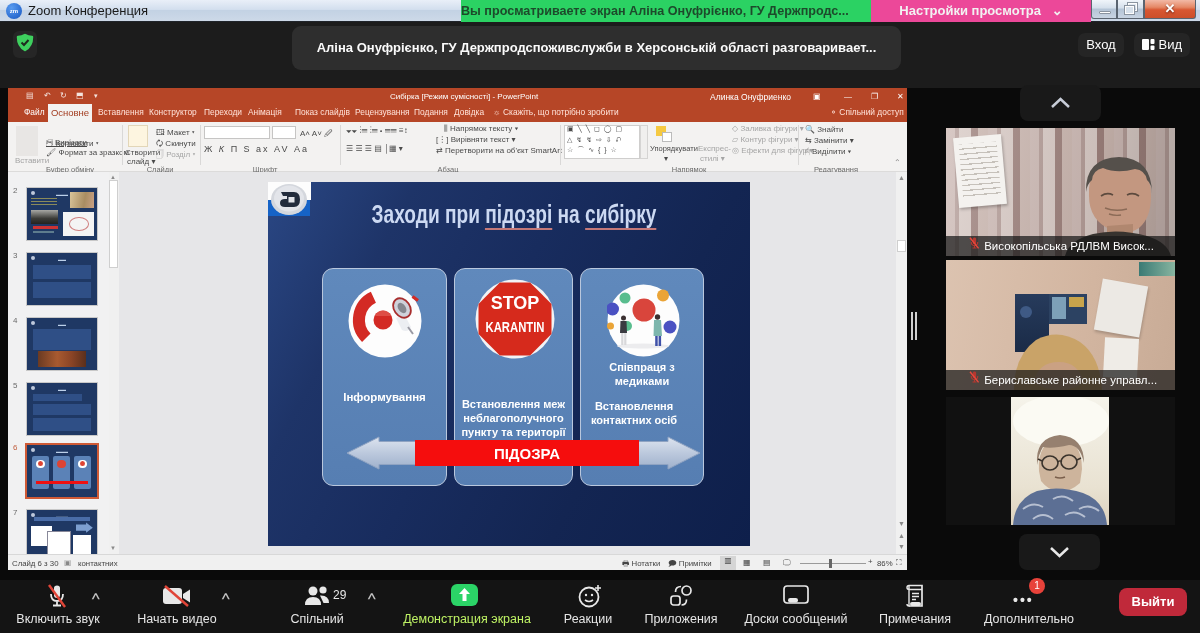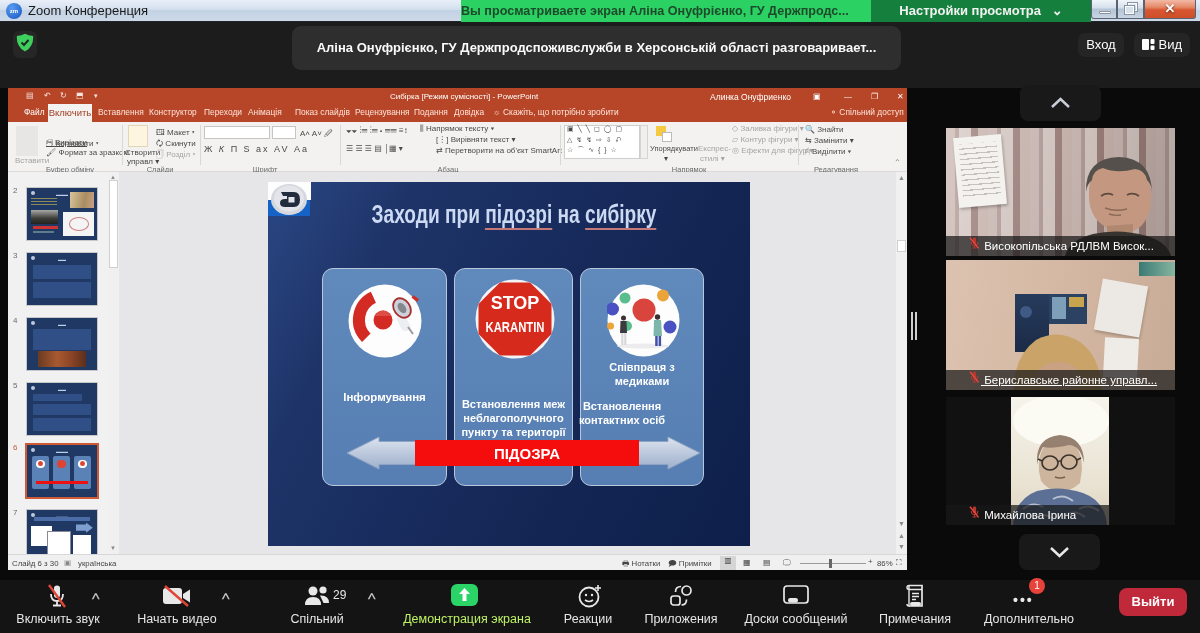--- a/index.html
+++ b/index.html
@@ -11,21 +11,21 @@
   
   #titlebar { left:0; top:0; width:1200px; height:22px;
     background:linear-gradient(#e9eff8 0%, #d3dfee 45%, #c3d2e4 50%, #cdd9e8 100%);
     border-bottom:1px solid #20242a; }
   #zicon { left:6px; top:3px; width:16px; height:16px; border-radius:50%;
     background:radial-gradient(circle at 35% 30%, #5a9cf0, #2a6bd0 70%, #1d53ad);
     color:#fff; font-size:6px; font-weight:bold; text-align:center; line-height:16px; }
   #ztitle { left:28px; top:3px; font-size:13px; color:#1a1a1a; }
   #greenban { left:461px; top:0; width:410px; height:22px; background:#2bd263;
     color:#1d4a2b; font-weight:bold; font-size:12.6px; text-align:left; line-height:22px; }
-  #viewset { left:871px; top:0; width:220px; height:22px; background:#15803d;
+  #viewset { left:871px; top:0; width:220px; height:22px; background:#ec4899;
     color:#f2f2f2; font-weight:bold; font-size:13px; text-align:center; line-height:22px; }
   .winbtn { top:0; height:19px; border:1px solid #5a6470; border-top:none;
     background:linear-gradient(#f0f5fa 0%, #d4dfeb 45%, #b4c4d6 50%, #c8d4e2 100%); }
   #wmin { left:1091px; width:26px; border-bottom-left-radius:3px; }
   #wmax { left:1117px; width:27px; }
   #wclose { left:1144px; width:52px; border-bottom-right-radius:3px;
     background:linear-gradient(#f2b9a6 0%, #e58866 40%, #d85732 55%, #cc4f2a 100%); }
 
   
   #zoomtop { left:0; top:22px; width:1200px; height:66px; background:#1c1c1c; }
@@ -139,21 +139,21 @@
       <span class="qat" style="left:86px; font-size:7px; top:4px;">▾</span>
       <span class="t" style="left:382px; font-size:8px;">Сибірка [Режим сумісності]  -  PowerPoint</span>
       <span class="t" style="left:702px; font-size:8.5px;">Алинка Онуфриенко</span>
       <span class="t" style="left:805px; font-size:8px;">▣</span>
       <span class="t" style="left:836px; font-size:8px;">—</span>
       <span class="t" style="left:863px; font-size:8px;">❐</span>
       <span class="t" style="left:889px; font-size:8px;">✕</span>
     </div>
     <div id="ppt-menu" class="abs">
       <span class="mtab" style="left:16px; color:#fff;">Файл</span>
-      <span id="tab-osn" class="abs">Включить</span>
+      <span id="tab-osn" class="abs">Основне</span>
       <span class="mtab" style="left:90px;">Вставлення</span>
       <span class="mtab" style="left:141px;">Конструктор</span>
       <span class="mtab" style="left:196px;">Переходи</span>
       <span class="mtab" style="left:240px;">Анімація</span>
       <span class="mtab" style="left:287px;">Показ слайдів</span>
       <span class="mtab" style="left:347px;">Рецензування</span>
       <span class="mtab" style="left:406px;">Подання</span>
       <span class="mtab" style="left:446px;">Довідка</span>
       <span class="mtab" style="left:485px;">☼ Скажіть, що потрібно зробити</span>
       <span class="mtab" style="left:822px;">⚬ Спільний доступ</span>
@@ -163,37 +163,37 @@
       <div class="abs" style="left:8px; top:4px; width:22px; height:30px; background:#e8e6e4;"></div>
       <div class="rtext rgray" style="left:7px; top:34px;">Вставити</div>
       <div class="rtext" style="left:38px; top:16px;text-decoration:underline;">✂ Вирізати</div>
       <div class="rtext" style="left:38px; top:15px;">🗇 Копіювати  ▾</div>
       <div class="rtext" style="left:38px; top:26px;">🖌 Формат за зразком</div>
       <div class="rlabel" style="left:22px;">Буфер обміну</div>
       <div class="rsep" style="left:114px;"></div>
 
       <div class="abs" style="left:120px; top:3px; width:20px; height:22px; background:#fdf5e0; border:1px solid #e2d6b8;"></div>
       <div class="rtext" style="left:117px; top:26px;">Створити</div>
-      <div class="rtext" style="left:119px; top:35px;">управл ▾</div>
+      <div class="rtext" style="left:119px; top:35px;">слайд ▾</div>
       <div class="rtext" style="left:148px; top:4px;">🖽 Макет ▾</div>
       <div class="rtext" style="left:148px; top:15px;">🗘 Скинути</div>
       <div class="rtext rgray" style="left:148px; top:26px;">🗍 Розділ ▾</div>
       <div class="rlabel" style="left:112px;">Слайди</div>
       <div class="rsep" style="left:192px;"></div>
 
       <div class="combo" style="left:196px; top:4px; width:66px;"></div>
       <div class="combo" style="left:264px; top:4px; width:24px;"></div>
       <div class="rtext" style="left:292px; top:5px;">A˄ A˅ 🖉</div>
       <div class="rtext" style="left:196px; top:22px; font-size:9px; letter-spacing:2px;">Ж <i>К</i> П S ах AV Аа</div>
       <div class="rlabel" style="left:217px;">Шрифт</div>
       <div class="rsep" style="left:332px;"></div>
 
       <div class="rtext" style="left:338px; top:4px;">🞃🞃 ⋮☰ ⋮☰ 🞄 ☰☰ ≡↕</div>
       <div class="rtext" style="left:338px; top:22px;">☰ ☰ ☰ ▤ │▦ ▾</div>
-      <div class="rtext" style="left:412px; top:2px;">⫼ Напрямок тексту ▾</div>
+      <div class="rtext" style="left:436px; top:2px;">⫼ Напрямок тексту ▾</div>
       <div class="rtext" style="left:428px; top:13px;">[⋮] Вирівняти текст ▾</div>
       <div class="rtext" style="left:428px; top:24px;">⇄ Перетворити на об'єкт SmartArt ▾</div>
       <div class="rlabel" style="left:400px;">Абзац</div>
       <div class="rsep" style="left:552px;"></div>
 
       <div class="abs" style="left:556px; top:3px; width:76px; height:34px; background:#fff; border:1px solid #cfcecd;"></div>
       <div class="rtext" style="left:559px; top:3px; font-size:7px; letter-spacing:1px;">▣ ╲ ╲ ◻ ◯ ▢</div>
       <div class="rtext" style="left:559px; top:13px; font-size:7px; letter-spacing:1px;">△ ↯ ↯ ⇨ ⇩ ⮏</div>
       <div class="rtext" style="left:559px; top:23px; font-size:7px; letter-spacing:1px;">☆ ⌒ ∿ { } ☆</div>
       <div class="abs" style="left:632px; top:3px; width:8px; height:34px; background:#f0efee; border:1px solid #d5d4d3;"></div>
@@ -341,40 +341,40 @@
           <rect x="17.2" y="49" width="2.2" height="12" fill="#d8d8da"></rect>
           <circle cx="50.5" cy="33" r="2.7" fill="#3c3132"></circle>
           <path d="M 47 36 L 54 36 L 55 52 L 46.5 52 Z" fill="#7db6ad"></path>
           <rect x="48.2" y="52" width="2.5" height="10" fill="#3f51a8"></rect>
           <rect x="51.6" y="52" width="2.5" height="10" fill="#3f51a8"></rect>
         </svg>
 
         <div class="ctext" style="left:54px; top:208px; width:125px; font-size:11.5px;">Інформування</div>
         <div class="ctext" style="left:184px; top:215px; width:123px;">Встановлення меж<br>неблагополучного<br>пункту та території</div>
         <div class="ctext" style="left:312px; top:178px; width:124px;">Співпраця з<br>медиками</div>
-        <div class="ctext" style="left:300px; top:217px; width:108px;">Встановлення<br>контактних осіб</div>
+        <div class="ctext" style="left:312px; top:217px; width:108px;">Встановлення<br>контактних осіб</div>
 
         <svg class="abs" style="left:70px; top:250px;" width="372" height="42" viewBox="0 0 372 42">
           <defs>
             <linearGradient id="arrg" x1="0" y1="0" x2="0" y2="1">
               <stop offset="0" stop-color="#dde4ef"></stop>
               <stop offset=".5" stop-color="#bcc9dd"></stop>
               <stop offset="1" stop-color="#9fb1cc"></stop>
             </linearGradient>
           </defs>
           <polygon points="9,21 41,5 41,9.5 330,9.5 330,5 362,21 330,37 330,32.5 41,32.5 41,37" fill="url(#arrg)" stroke="#8fa3c2" stroke-width="1"></polygon>
           <rect x="77" y="8" width="224" height="26" fill="#f50d0d"></rect>
           <text x="189" y="27" text-anchor="middle" font-family="Liberation Sans" font-size="15" font-weight="bold" fill="#fff">ПІДОЗРА</text>
         </svg>
       </div>
     </div>
     <div id="ppt-status" class="abs">
       <span class="abs" style="left:4px; top:4px;">Слайд 6 з 30</span>
       <span class="abs" style="left:56px; top:3px; color:#888; font-size:7.5px;">▣</span>
-      <span class="abs" style="left:70px; top:4px;">українська</span>
+      <span class="abs" style="left:70px; top:4px;">контактних</span>
       <span class="abs" style="left:614px; top:3px;">🖶 Нотатки</span>
       <span class="abs" style="left:660px; top:3px;">🗩 Примітки</span>
       <span class="abs" style="left:712px; top:1px; width:16px; height:14px; background:#d5d5d5; text-align:center;">▥</span>
       <span class="abs" style="left:735px; top:3px;">▦</span>
       <span class="abs" style="left:755px; top:3px;">▤</span>
       <span class="abs" style="left:775px; top:3px;">🖵</span>
       <span class="abs" style="left:792px; top:3px;">—</span>
       <span class="abs" style="left:797px; top:8px; width:61px; height:1px; background:#9a9a9a;"></span>
       <span class="abs" style="left:821px; top:4px; width:3px; height:9px; background:#666;"></span>
       <span class="abs" style="left:860px; top:2px;">+</span>
@@ -434,21 +434,21 @@
     </div>
     <div class="abs" style="left:152px; top:22px; width:46px; height:52px; background:#ece9e4; transform:rotate(10deg); box-shadow:1px 2px 3px rgba(0,0,0,.2);"></div>
     <div class="abs" style="left:158px; top:78px; width:34px; height:40px; background:#efece7; transform:rotate(3deg);"></div>
     <div class="abs" style="left:193px; top:2px; width:36px; height:14px; background:linear-gradient(90deg,#3a7a74,#88b5a0);"></div>
     <div class="abs" style="left:58px; top:64px; width:110px; height:66px;">
       <svg width="110" height="66" viewBox="0 0 110 66">
         <path d="M 10 66 Q 10 32 32 16 Q 54 4 76 18 Q 96 32 98 66 Z" fill="#c9a368"></path>
         <path d="M 30 58 Q 34 38 55 38 Q 74 38 80 58 Q 70 66 55 66 Q 40 66 30 58 Z" fill="#caa183"></path>
       </svg>
     </div>
-    <div class="namebar" style="width:252px;text-decoration:underline;">
+    <div class="namebar" style="width:252px;">
       <svg class="micoff" width="13" height="13" viewBox="0 0 16 16">
           <path d="M 6 2 Q 6 0.5 8 0.5 Q 10 0.5 10 2 L 10 7 Q 10 9 8 9 Q 6 9 6 7 Z" fill="#b5372f"></path>
           <path d="M 4 6 Q 4 10.5 8 10.5 Q 12 10.5 12 6 M 8 10.5 L 8 13 M 5.5 13.5 L 10.5 13.5" stroke="#b5372f" stroke-width="1.4" fill="none"></path>
           <path d="M 2.5 1 L 13 14" stroke="#e8473c" stroke-width="1.8"></path>
         </svg>
       Бериславське районне управл...
     </div>
   </div>
 
   <div class="vtile" style="top:397px; height:128px; background:#111;">
@@ -458,28 +458,20 @@
         <path d="M 28 74 Q 26 44 49 42 Q 71 44 71 72 L 69 86 Q 59 95 48 95 Q 37 93 30 84 Z" fill="#cdb49c"></path>
         <path d="M 26 68 Q 24 40 49 38 Q 73 40 73 66 Q 69 48 58 48 Q 41 52 32 50 Q 28 56 26 68 Z" fill="#96806f"></path>
         <ellipse cx="39" cy="66" rx="8" ry="7" fill="none" stroke="#3a332c" stroke-width="1.6"></ellipse>
         <ellipse cx="58" cy="65" rx="8" ry="7" fill="none" stroke="#3a332c" stroke-width="1.6"></ellipse>
         <path d="M 47 65 Q 48.5 63 51 64.5 M 31 64 L 27 62 M 66 63 L 70 61" stroke="#3a332c" stroke-width="1.4" fill="none"></path>
         <path d="M 44 80 Q 49 82 54 80" stroke="#7a5f4c" stroke-width="1.5" fill="none"></path>
         <path d="M 2 128 Q 4 102 26 94 Q 48 88 72 96 Q 94 104 96 128 Z" fill="#5c6f94"></path>
         <path d="M 12 112 Q 22 104 32 110 M 42 102 Q 52 96 62 104 M 68 112 Q 78 106 88 114 M 22 122 Q 32 114 42 122 M 54 118 Q 64 112 74 120" stroke="#cdd3e0" stroke-width="2" fill="none" opacity=".8"></path>
       </svg>
     </div>
-    <div class="namebar" style="width:164px;">
-      <svg class="micoff" width="13" height="13" viewBox="0 0 16 16">
-          <path d="M 6 2 Q 6 0.5 8 0.5 Q 10 0.5 10 2 L 10 7 Q 10 9 8 9 Q 6 9 6 7 Z" fill="#b5372f"></path>
-          <path d="M 4 6 Q 4 10.5 8 10.5 Q 12 10.5 12 6 M 8 10.5 L 8 13 M 5.5 13.5 L 10.5 13.5" stroke="#b5372f" stroke-width="1.4" fill="none"></path>
-          <path d="M 2.5 1 L 13 14" stroke="#e8473c" stroke-width="1.8"></path>
-        </svg>
-      Михайлова Ірина
-    </div>
   </div>
 
   <div id="toolbar" class="abs">
     <svg class="abs" style="left:44px; top:3px;" width="26" height="26" viewBox="0 0 26 26">
       <path d="M 10 5 Q 10 2.5 13 2.5 Q 16 2.5 16 5 L 16 12 Q 16 15 13 15 Q 10 15 10 12 Z" fill="#e8e8e8"></path>
       <path d="M 7 11 Q 7 18 13 18 Q 19 18 19 11 M 13 18 L 13 22 M 9 22.5 L 17 22.5" stroke="#e8e8e8" stroke-width="1.8" fill="none"></path>
       <path d="M 5 2 L 21 24" stroke="#e04538" stroke-width="2.4"></path>
     </svg>
     <div class="chev" style="left:92px;">ᐱ</div>
     <div class="tlabel" style="left:12px; width:92px;">Включить звук</div>

